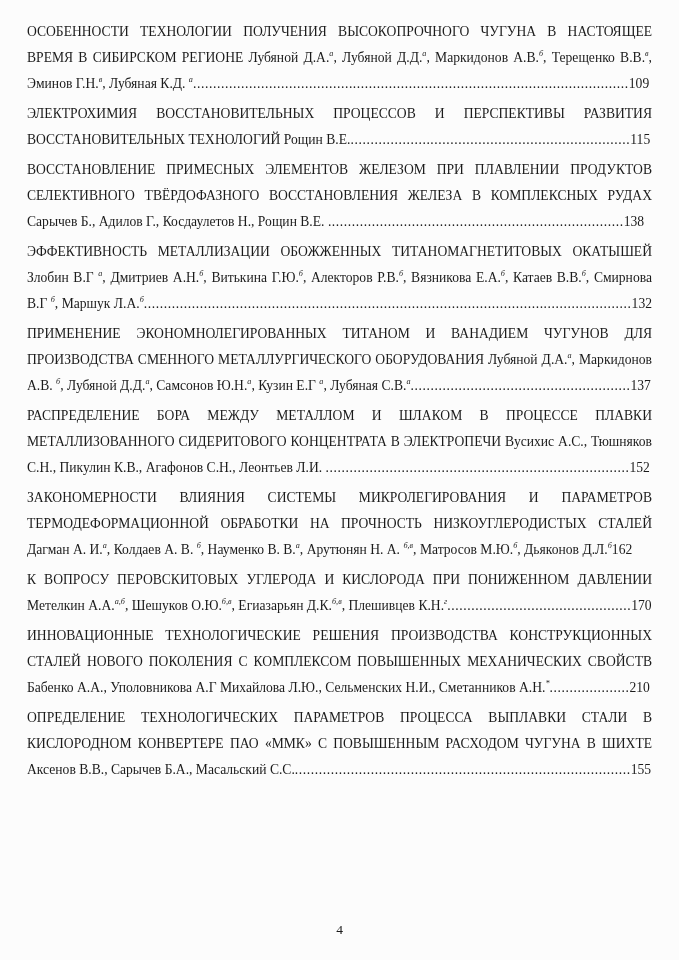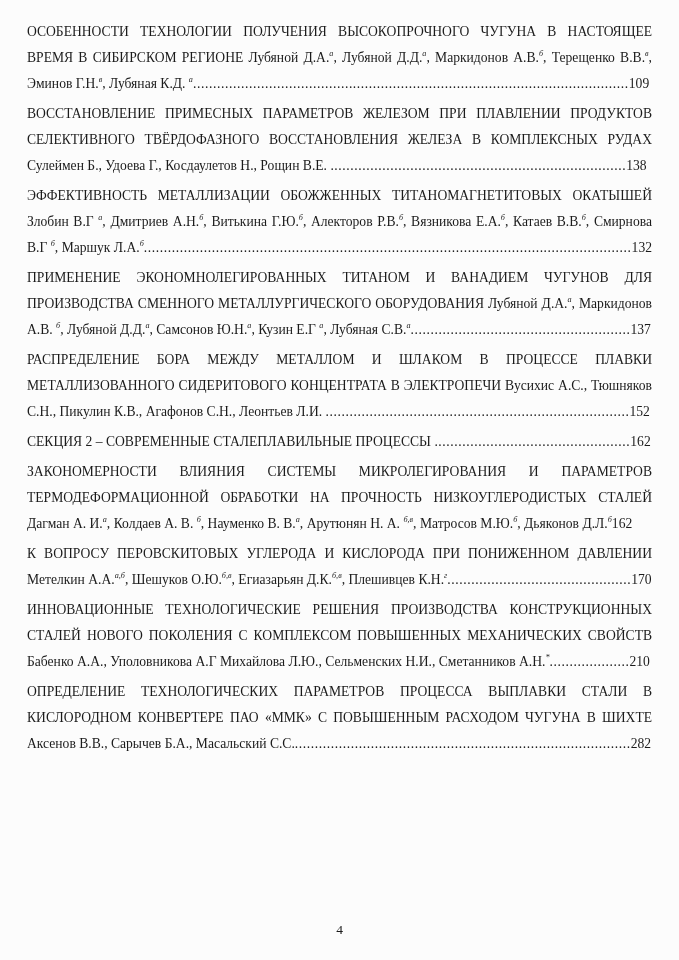--- a/index.html
+++ b/index.html
@@ -44,36 +44,36 @@
     text-align: center;
     font-size: 13.5px;
   }
 </style>
 </head>
 <body>
 
 <main class="toc" id="toc">
   <p class="entry"><span class="title">ОСОБЕННОСТИ ТЕХНОЛОГИИ ПОЛУЧЕНИЯ ВЫСОКОПРОЧНОГО ЧУГУНА В НАСТОЯЩЕЕ ВРЕМЯ В СИБИРСКОМ РЕГИОНЕ </span><span class="authors">Лубяной Д.А.<sup>а</sup>, Лубяной Д.Д.<sup>а</sup>, Маркидонов А.В.<sup>б</sup>, Терещенко В.В.<sup>в</sup>, Эминов Г.Н.<sup>в</sup>, Лубяная К.Д. <sup>а</sup></span><span class="leader">.............................................................................................................</span><span class="pageno">109</span></p>
 
+  <p class="entry"><span class="title">ЭЛЕКТРОХИМИЯ ВОССТАНОВИТЕЛЬНЫХ ПРОЦЕССОВ  И ПЕРСПЕКТИВЫ РАЗВИТИЯ ВОССТАНОВИТЕЛЬНЫХ ТЕХНОЛОГИЙ </span><span class="authors">Рощин В.Е.</span><span class="leader">......................................................................</span><span class="pageno">115</span></p>
 
-  <p class="entry"><span class="title">ВОССТАНОВЛЕНИЕ ПРИМЕСНЫХ ПАРАМЕТРОВ ЖЕЛЕЗОМ ПРИ ПЛАВЛЕНИИ ПРОДУКТОВ СЕЛЕКТИВНОГО ТВЁРДОФАЗНОГО ВОССТАНОВЛЕНИЯ ЖЕЛЕЗА В КОМПЛЕКСНЫХ РУДАХ </span><span class="authors">Сулеймен Б., Удоева Г., Косдаулетов Н., Рощин В.Е. </span><span class="leader">..........................................................................</span><span class="pageno">138</span></p>
+  <p class="entry"><span class="title">ВОССТАНОВЛЕНИЕ ПРИМЕСНЫХ ЭЛЕМЕНТОВ ЖЕЛЕЗОМ ПРИ ПЛАВЛЕНИИ ПРОДУКТОВ СЕЛЕКТИВНОГО ТВЁРДОФАЗНОГО ВОССТАНОВЛЕНИЯ ЖЕЛЕЗА В КОМПЛЕКСНЫХ РУДАХ </span><span class="authors">Сарычев Б., Адилов Г., Косдаулетов Н., Рощин В.Е. </span><span class="leader">..........................................................................</span><span class="pageno">138</span></p>
 
   <p class="entry"><span class="title">ЭФФЕКТИВНОСТЬ МЕТАЛЛИЗАЦИИ ОБОЖЖЕННЫХ ТИТАНОМАГНЕТИТОВЫХ ОКАТЫШЕЙ </span><span class="authors">Злобин В.Г <sup>а</sup>, Дмитриев А.Н.<sup>б</sup>, Витькина Г.Ю.<sup>б</sup>, Алекторов Р.В.<sup>б</sup>, Вязникова Е.А.<sup>б</sup>, Катаев В.В.<sup>б</sup>, Смирнова В.Г <sup>б</sup>, Маршук Л.А.<sup>б</sup></span><span class="leader">..........................................................................................................................</span><span class="pageno">132</span></p>
 
   <p class="entry"><span class="title">ПРИМЕНЕНИЕ ЭКОНОМНОЛЕГИРОВАННЫХ ТИТАНОМ И ВАНАДИЕМ ЧУГУНОВ ДЛЯ ПРОИЗВОДСТВА СМЕННОГО МЕТАЛЛУРГИЧЕСКОГО ОБОРУДОВАНИЯ </span><span class="authors">Лубяной Д.А.<sup>а</sup>, Маркидонов А.В. <sup>б</sup>, Лубяной Д.Д.<sup>а</sup>, Самсонов Ю.Н.<sup>а</sup>, Кузин Е.Г <sup>а</sup>, Лубяная С.В.<sup>а</sup></span><span class="leader">.......................................................</span><span class="pageno">137</span></p>
 
 
   <p class="entry"><span class="title">РАСПРЕДЕЛЕНИЕ БОРА МЕЖДУ МЕТАЛЛОМ И ШЛАКОМ В ПРОЦЕССЕ ПЛАВКИ МЕТАЛЛИЗОВАННОГО СИДЕРИТОВОГО КОНЦЕНТРАТА В ЭЛЕКТРОПЕЧИ </span><span class="authors">Вусихис А.С., Тюшняков С.Н., Пикулин К.В., Агафонов С.Н., Леонтьев Л.И. </span><span class="leader">............................................................................</span><span class="pageno">152</span></p>
 
-  <p class="entry"><span class="title">СЕКЦИЯ 2 – СОВРЕМЕННЫЕ СТАЛЕПЛАВИЛЬНЫЕ ПРОЦЕССЫ  </span><span class="authors"></span><span class="leader">.................................................</span><span class="pageno">162</span></p>
 
   <p class="entry"><span class="title">ЗАКОНОМЕРНОСТИ ВЛИЯНИЯ СИСТЕМЫ МИКРОЛЕГИРОВАНИЯ И ПАРАМЕТРОВ ТЕРМОДЕФОРМАЦИОННОЙ ОБРАБОТКИ НА ПРОЧНОСТЬ НИЗКОУГЛЕРОДИСТЫХ СТАЛЕЙ </span><span class="authors">Дагман А. И.<sup>а</sup>, Колдаев А. В. <sup>б</sup>, Науменко В. В.<sup>а</sup>, Арутюнян Н. А. <sup>б,в</sup>, Матросов М.Ю.<sup>б</sup>, Дьяконов Д.Л.<sup>б</sup></span><span class="pageno">162</span></p>
 
   <p class="entry"><span class="title">К ВОПРОСУ ПЕРОВСКИТОВЫХ УГЛЕРОДА И КИСЛОРОДА ПРИ ПОНИЖЕННОМ ДАВЛЕНИИ </span><span class="authors">Метелкин А.А.<sup>а,б</sup>, Шешуков О.Ю.<sup>б,в</sup>, Егиазарьян Д.К.<sup>б,в</sup>, Плешивцев К.Н.<sup>г</sup></span><span class="leader">..............................................</span><span class="pageno">170</span></p>
 
   <p class="entry"><span class="title">ИННОВАЦИОННЫЕ ТЕХНОЛОГИЧЕСКИЕ РЕШЕНИЯ ПРОИЗВОДСТВА КОНСТРУКЦИОННЫХ СТАЛЕЙ НОВОГО ПОКОЛЕНИЯ С КОМПЛЕКСОМ ПОВЫШЕННЫХ МЕХАНИЧЕСКИХ СВОЙСТВ </span><span class="authors">Бабенко А.А., Уполовникова А.Г  Михайлова Л.Ю., Сельменских Н.И., Сметанников А.Н.<sup>*</sup></span><span class="leader">....................</span><span class="pageno">210</span></p>
 
-  <p class="entry"><span class="title">ОПРЕДЕЛЕНИЕ ТЕХНОЛОГИЧЕСКИХ ПАРАМЕТРОВ ПРОЦЕССА ВЫПЛАВКИ СТАЛИ В КИСЛОРОДНОМ КОНВЕРТЕРЕ ПАО «ММК» С ПОВЫШЕННЫМ РАСХОДОМ ЧУГУНА В ШИХТЕ </span><span class="authors">Аксенов В.В., Сарычев Б.А., Масальский С.С.</span><span class="leader">....................................................................................</span><span class="pageno">282</span></p>
+  <p class="entry"><span class="title">ОПРЕДЕЛЕНИЕ ТЕХНОЛОГИЧЕСКИХ ПАРАМЕТРОВ ПРОЦЕССА ВЫПЛАВКИ СТАЛИ В КИСЛОРОДНОМ КОНВЕРТЕРЕ ПАО «ММК» С ПОВЫШЕННЫМ РАСХОДОМ ЧУГУНА В ШИХТЕ </span><span class="authors">Аксенов В.В., Сарычев Б.А., Масальский С.С.</span><span class="leader">....................................................................................</span><span class="pageno">155</span></p>
 </main>
 
 <footer class="page-footer">
   <span class="page-num">4</span>
 </footer>
 
 </body></html>

